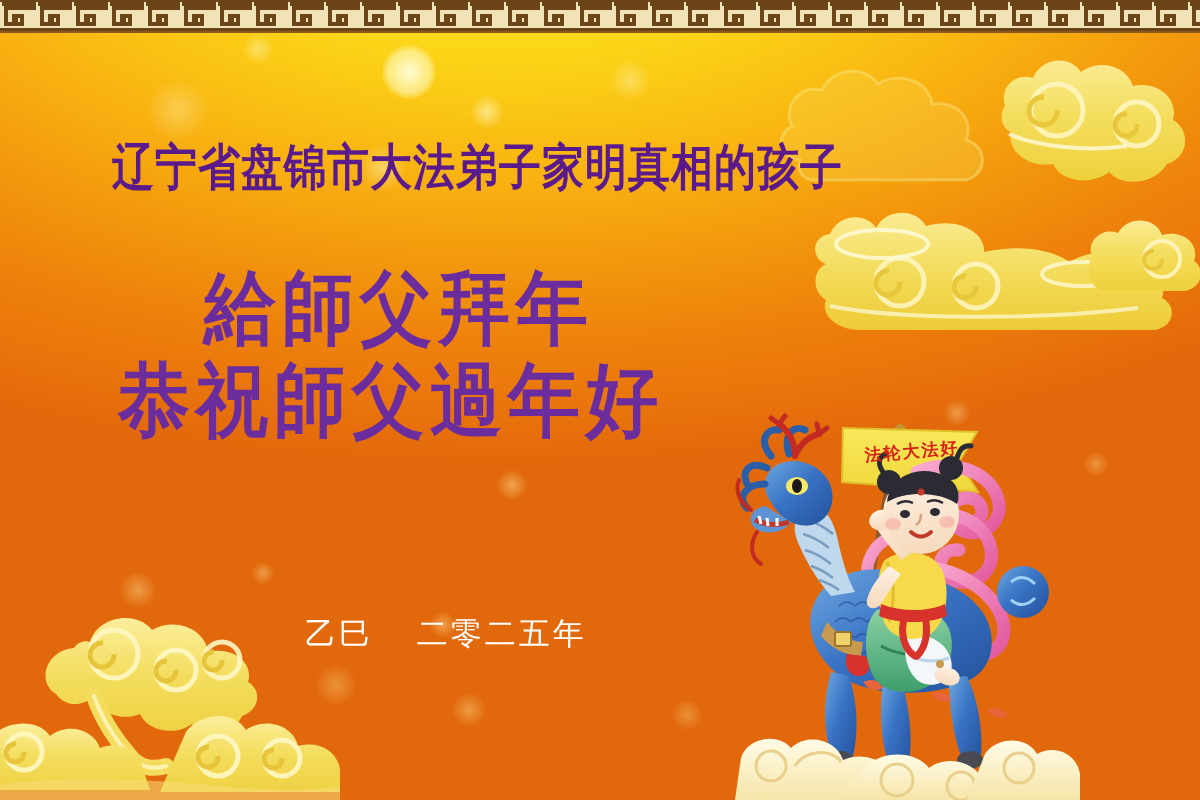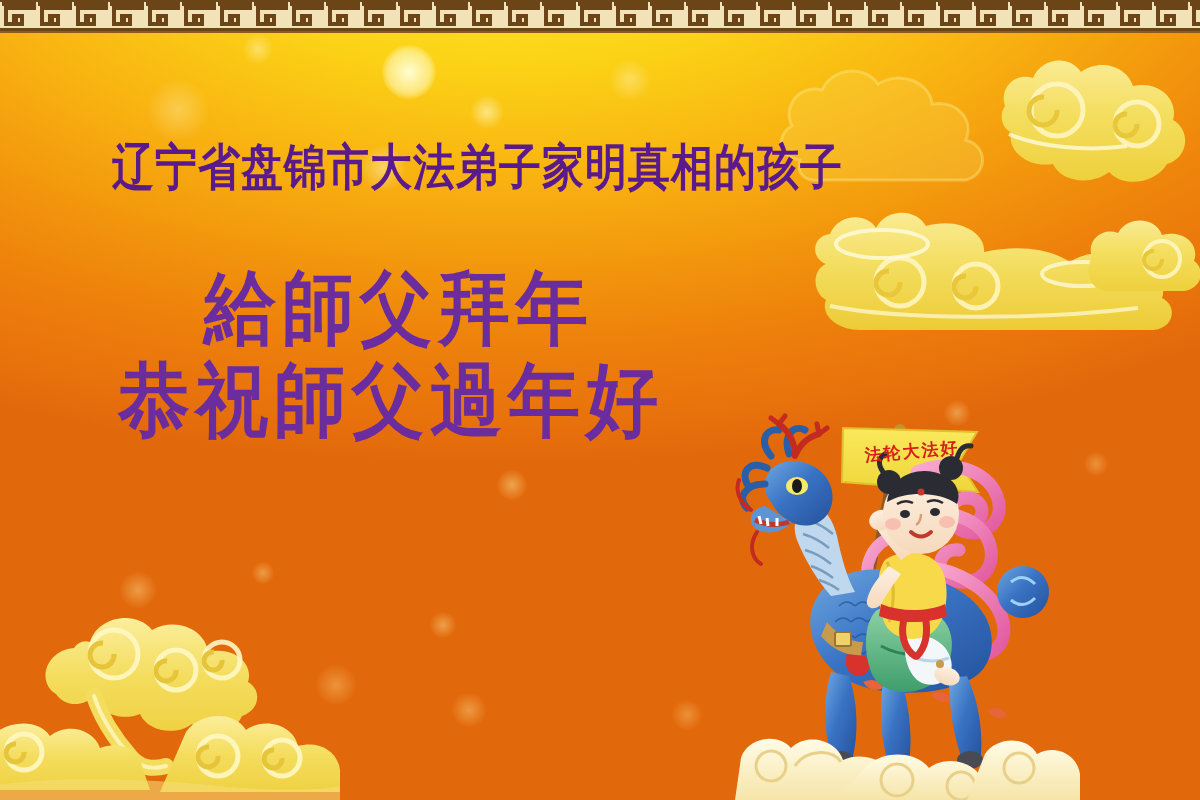--- a/index.html
+++ b/index.html
@@ -386,20 +386,25 @@
 
   <div class="banner-text">法轮大法好</div>
 
   <div class="header-line">辽宁省盘锦市大法弟子家明真相的孩子</div>
 
   <div class="greeting">
     <span class="line1">給師父拜年</span>
     <span class="line2">恭祝師父過年好</span>
   </div>
 
+  <div class="date-line">
+    <span>乙巳</span>
+    <span class="gap"></span>
+    <span>二零二五年</span>
+  </div>
 
   <div class="border-top">
     <div class="meander-wrap">
       <svg width="1200" height="33" viewBox="0 0 1200 33" preserveAspectRatio="none">
         <defs>
           <pattern id="meander" x="0" y="0" width="36" height="33" patternUnits="userSpaceOnUse">
             <rect width="36" height="33" fill="#F2E2B8"></rect>
             <path d="M2 4 H34 V8 H6 V24 H22 V16 H14 V20 H18" fill="none" stroke="#6B4417" stroke-width="4"></path>
             <rect x="0" y="28" width="36" height="5" fill="#6B4417"></rect>
             <rect x="0" y="0" width="36" height="2" fill="#6B4417"></rect>

